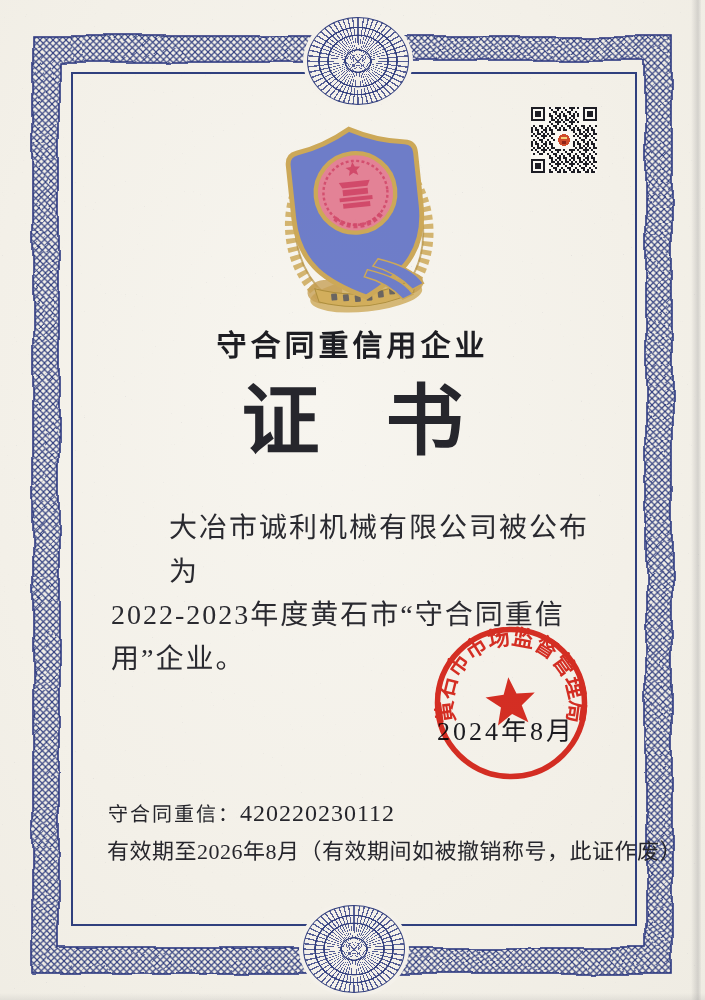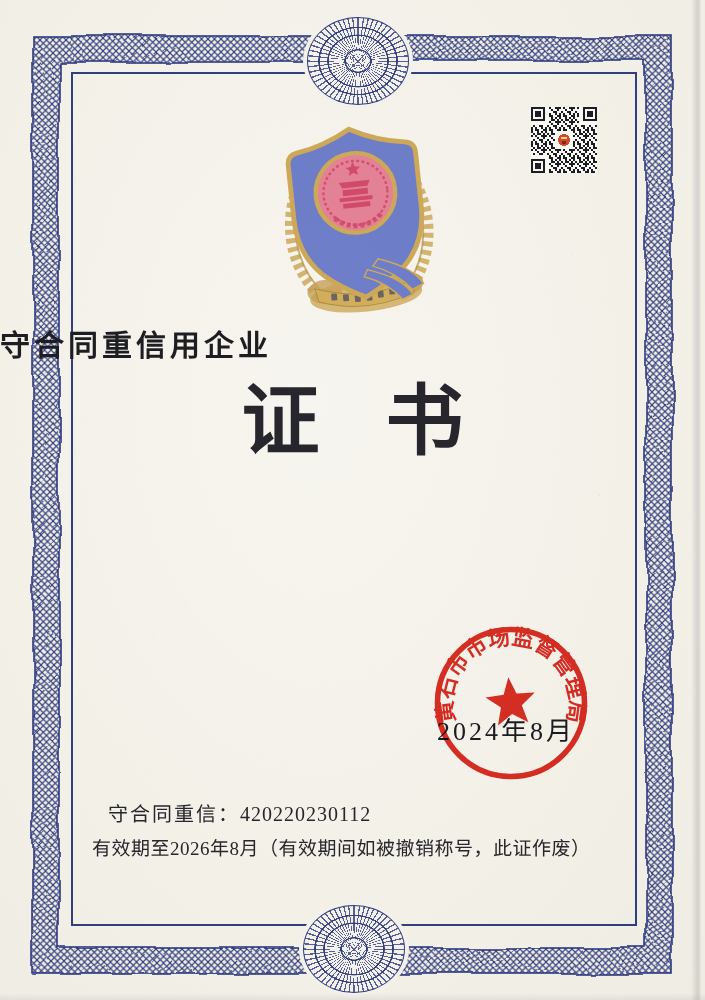--- a/index.html
+++ b/index.html
@@ -26,21 +26,21 @@
     background-color:#f4f1ea;
     box-shadow:0 0 0 4px #f4f1ea;
   }
   .rosette.top{left:307px;top:17px;}
   .rosette.bottom{left:303px;top:905px;}
 
   .badge{position:absolute;left:261px;top:117px;width:194px;height:200px;transform:rotate(-6deg);opacity:.92;}
   .qr{position:absolute;left:531px;top:107px;width:66px;height:66px;}
 
   .award-category{
-    position:absolute;left:0;top:321px;width:705px;text-align:left;
+    position:absolute;left:0;top:321px;width:705px;text-align:center;
     font-family:"Liberation Sans",sans-serif;font-weight:700;
     font-size:30px;letter-spacing:4px;color:#1d1d22;
   }
   .doc-title{
     position:absolute;left:0;top:378px;width:705px;
     display:flex;justify-content:center;gap:66px;
     font-family:"Liberation Serif",serif;font-weight:700;
     font-size:78px;line-height:88px;color:#26262c;
   }
   .body-text{
@@ -54,24 +54,24 @@
     font-size:26px;letter-spacing:3px;color:#1b1b20;
   }
   .seal{
     position:absolute;left:431px;top:623px;width:160px;height:160px;
     mix-blend-mode:multiply;opacity:.94;
   }
   .cert-no{
     position:absolute;left:108px;top:798px;
     font-size:20px;letter-spacing:2px;color:#26262c;
   }
-  .cert-no .num{font-size:20px;letter-spacing:1px;}
+  .cert-no .num{font-size:24px;letter-spacing:1px;}
   .validity{
-    position:absolute;left:92px;top:833px;
-    font-size:19px;letter-spacing:0.5px;color:#26262c;
+    position:absolute;left:107px;top:833px;
+    font-size:22px;letter-spacing:0.5px;color:#26262c;
   }
   .grain{position:absolute;inset:0;pointer-events:none;opacity:.5;}
   .scan-edge-right{
     position:absolute;top:0;bottom:0;right:4px;width:10px;pointer-events:none;
     background:linear-gradient(90deg, rgba(0,0,0,0), rgba(105,105,112,.22) 70%, rgba(160,160,165,.08));
   }
   .scan-edge-bottom{
     position:absolute;left:0;right:0;bottom:0;height:7px;pointer-events:none;
     background:linear-gradient(180deg, rgba(0,0,0,0), rgba(120,120,125,.12));
   }
@@ -191,20 +191,25 @@
     <rect x="15.1" y="15.2" width="2.8" height="1" fill="#f3d27a"></rect>
     <rect x="15.5" y="16.8" width="2" height="1.6" fill="#8f2418"></rect>
   </svg>
 
   <div class="award-category">守合同重信用企业</div>
   <div class="doc-title">
     <span>证</span>
     <span>书</span>
   </div>
 
+  <div class="body-text">
+    <div class="indent">大冶市诚利机械有限公司被公布为</div>
+    <div>2022-2023年度黄石市“守合同重信</div>
+    <div>用”企业。</div>
+  </div>
 
   <div class="issue-date">2024年8月</div>
 
   <svg class="seal" viewBox="-80 -80 160 160">
     <circle r="73.5" fill="none" stroke="#dc2318" stroke-width="5.5"></circle>
     <path id="sealArc" d="M -54.7,19.9 A 58.2,58.2 0 1 1 54.7,19.9" fill="none"></path>
     <text font-size="22" font-weight="bold" fill="#dc2318" font-family="Liberation Serif, serif">
       <textPath href="#sealArc" startOffset="50%" text-anchor="middle">黄石市市场监督管理局</textPath>
     </text>
     <path fill="#dc2318" transform="rotate(-6)" d="M0,-26 L6.47,-8.9 L24.73,-8.03 L10.46,3.4 L15.28,21.03 L0,11 L-15.28,21.03 L-10.46,3.4 L-24.73,-8.03 L-6.47,-8.9 Z"></path>

